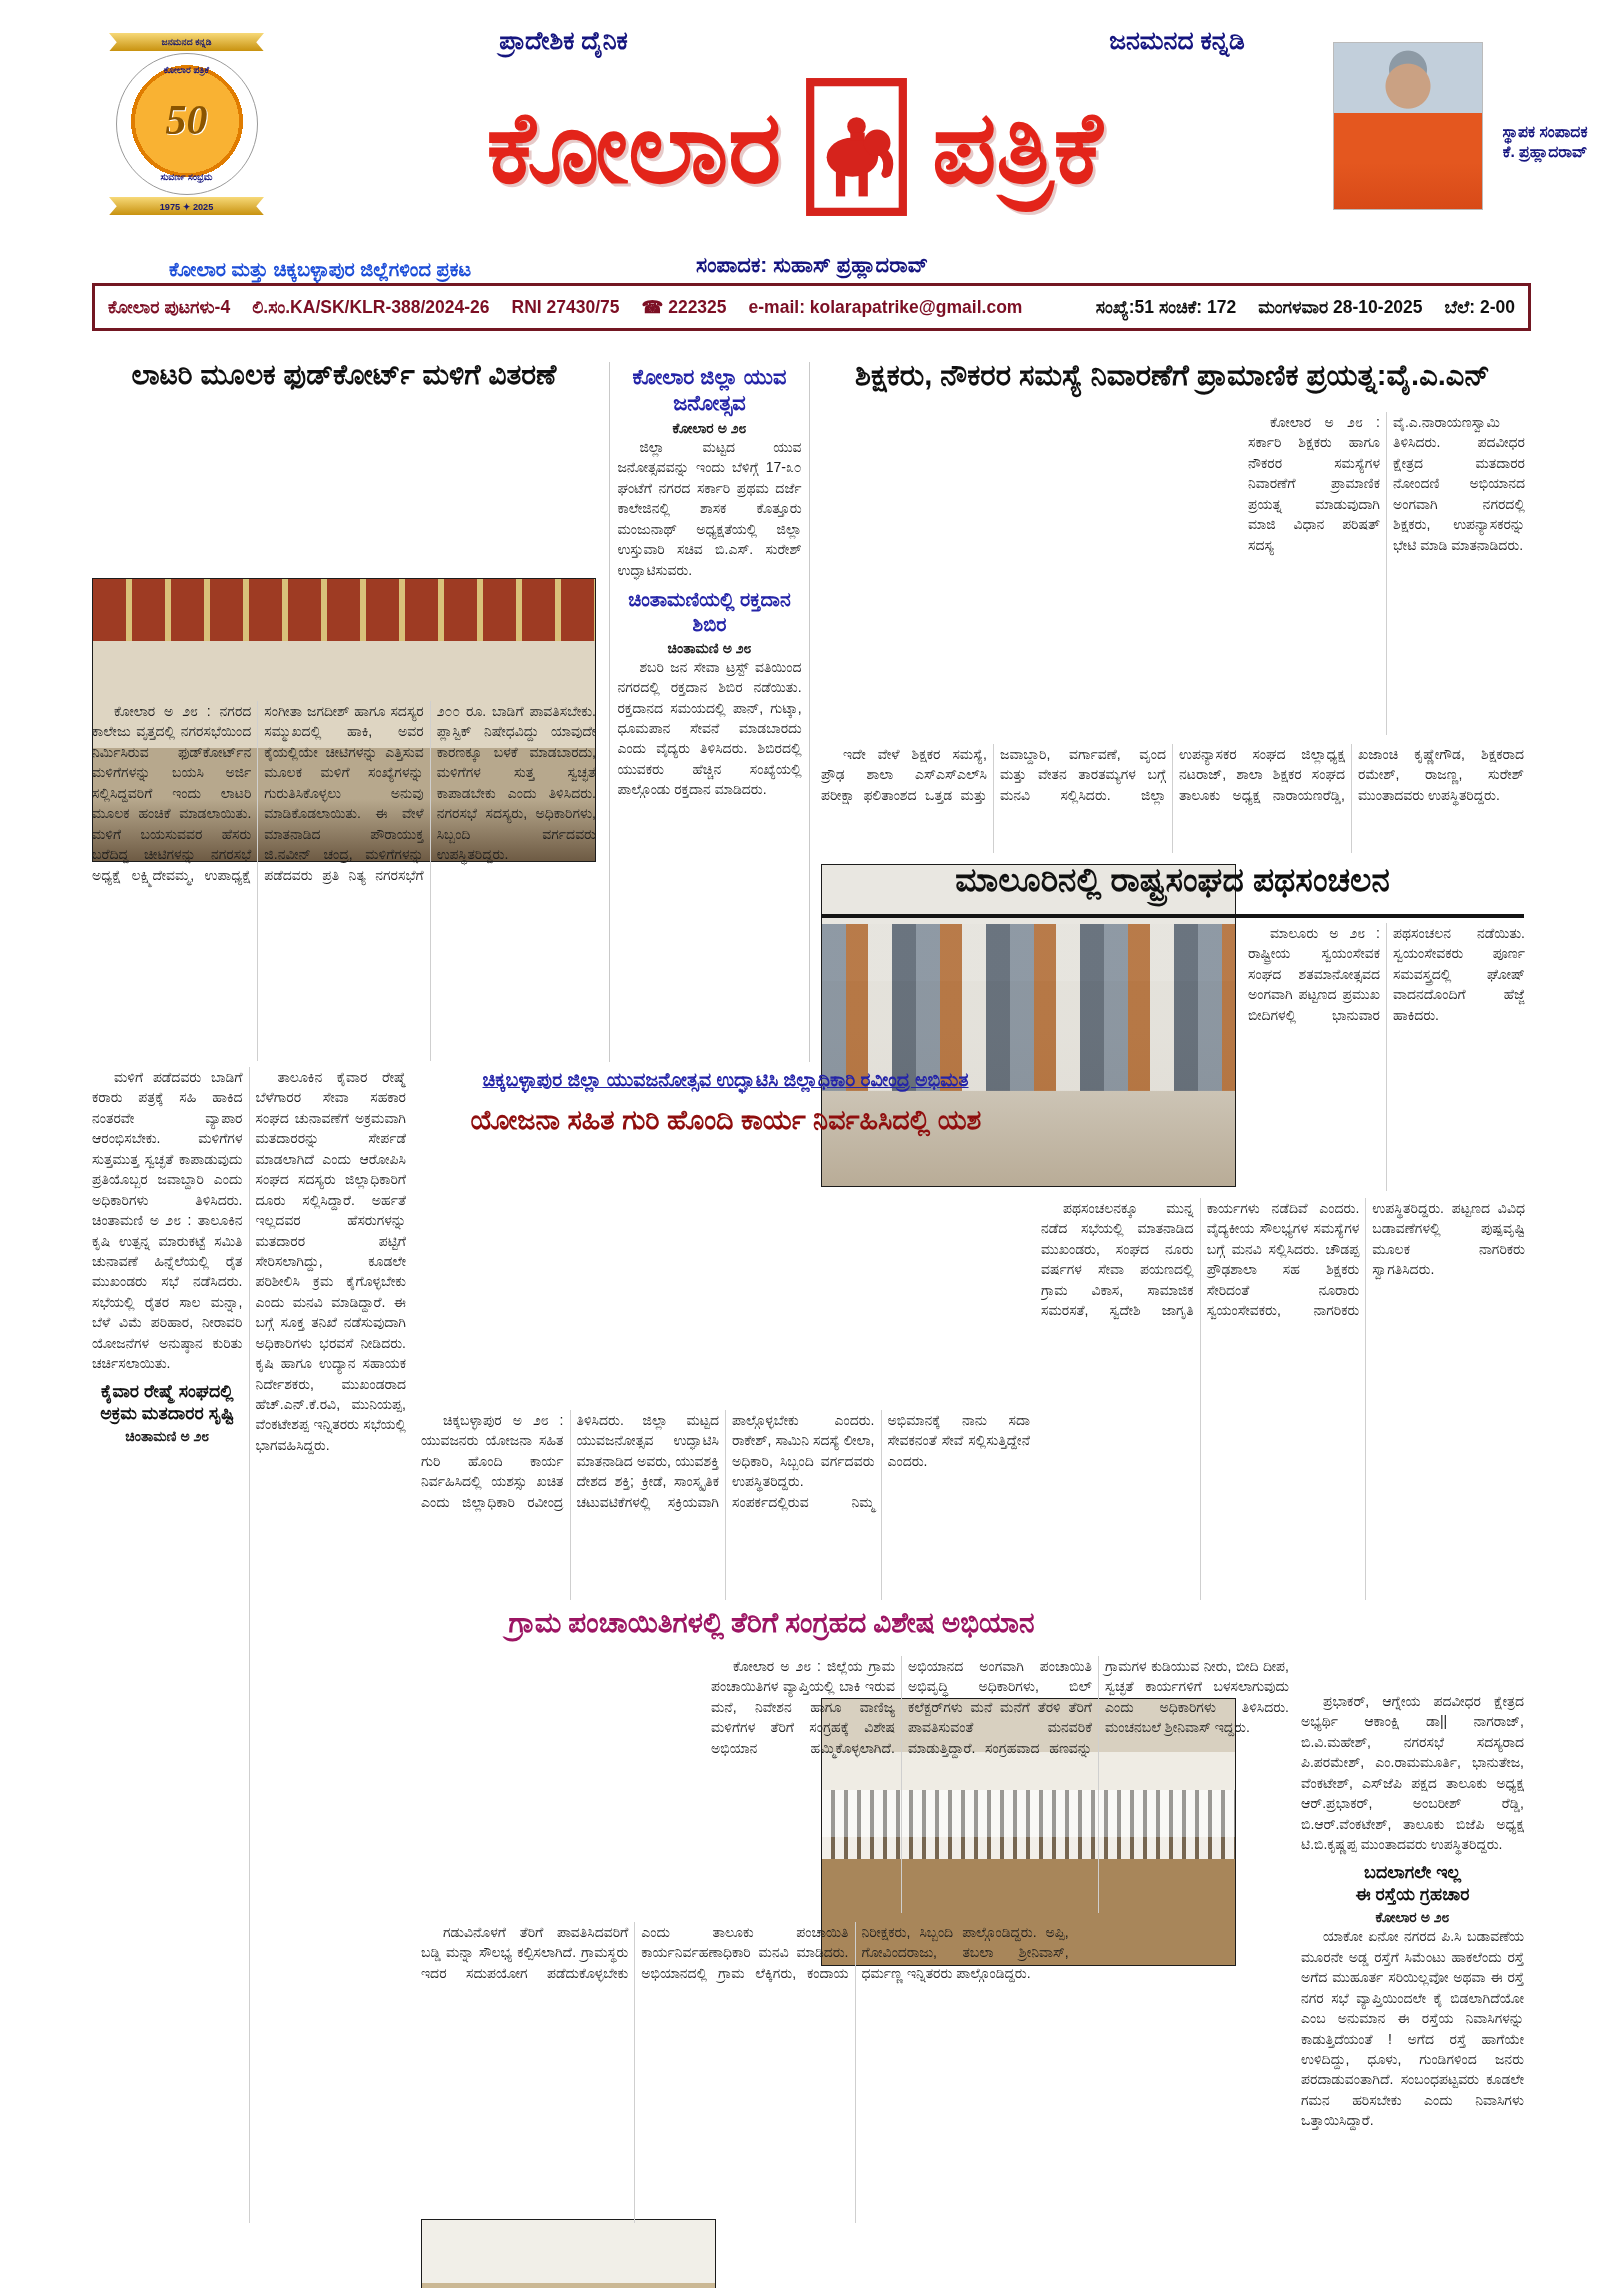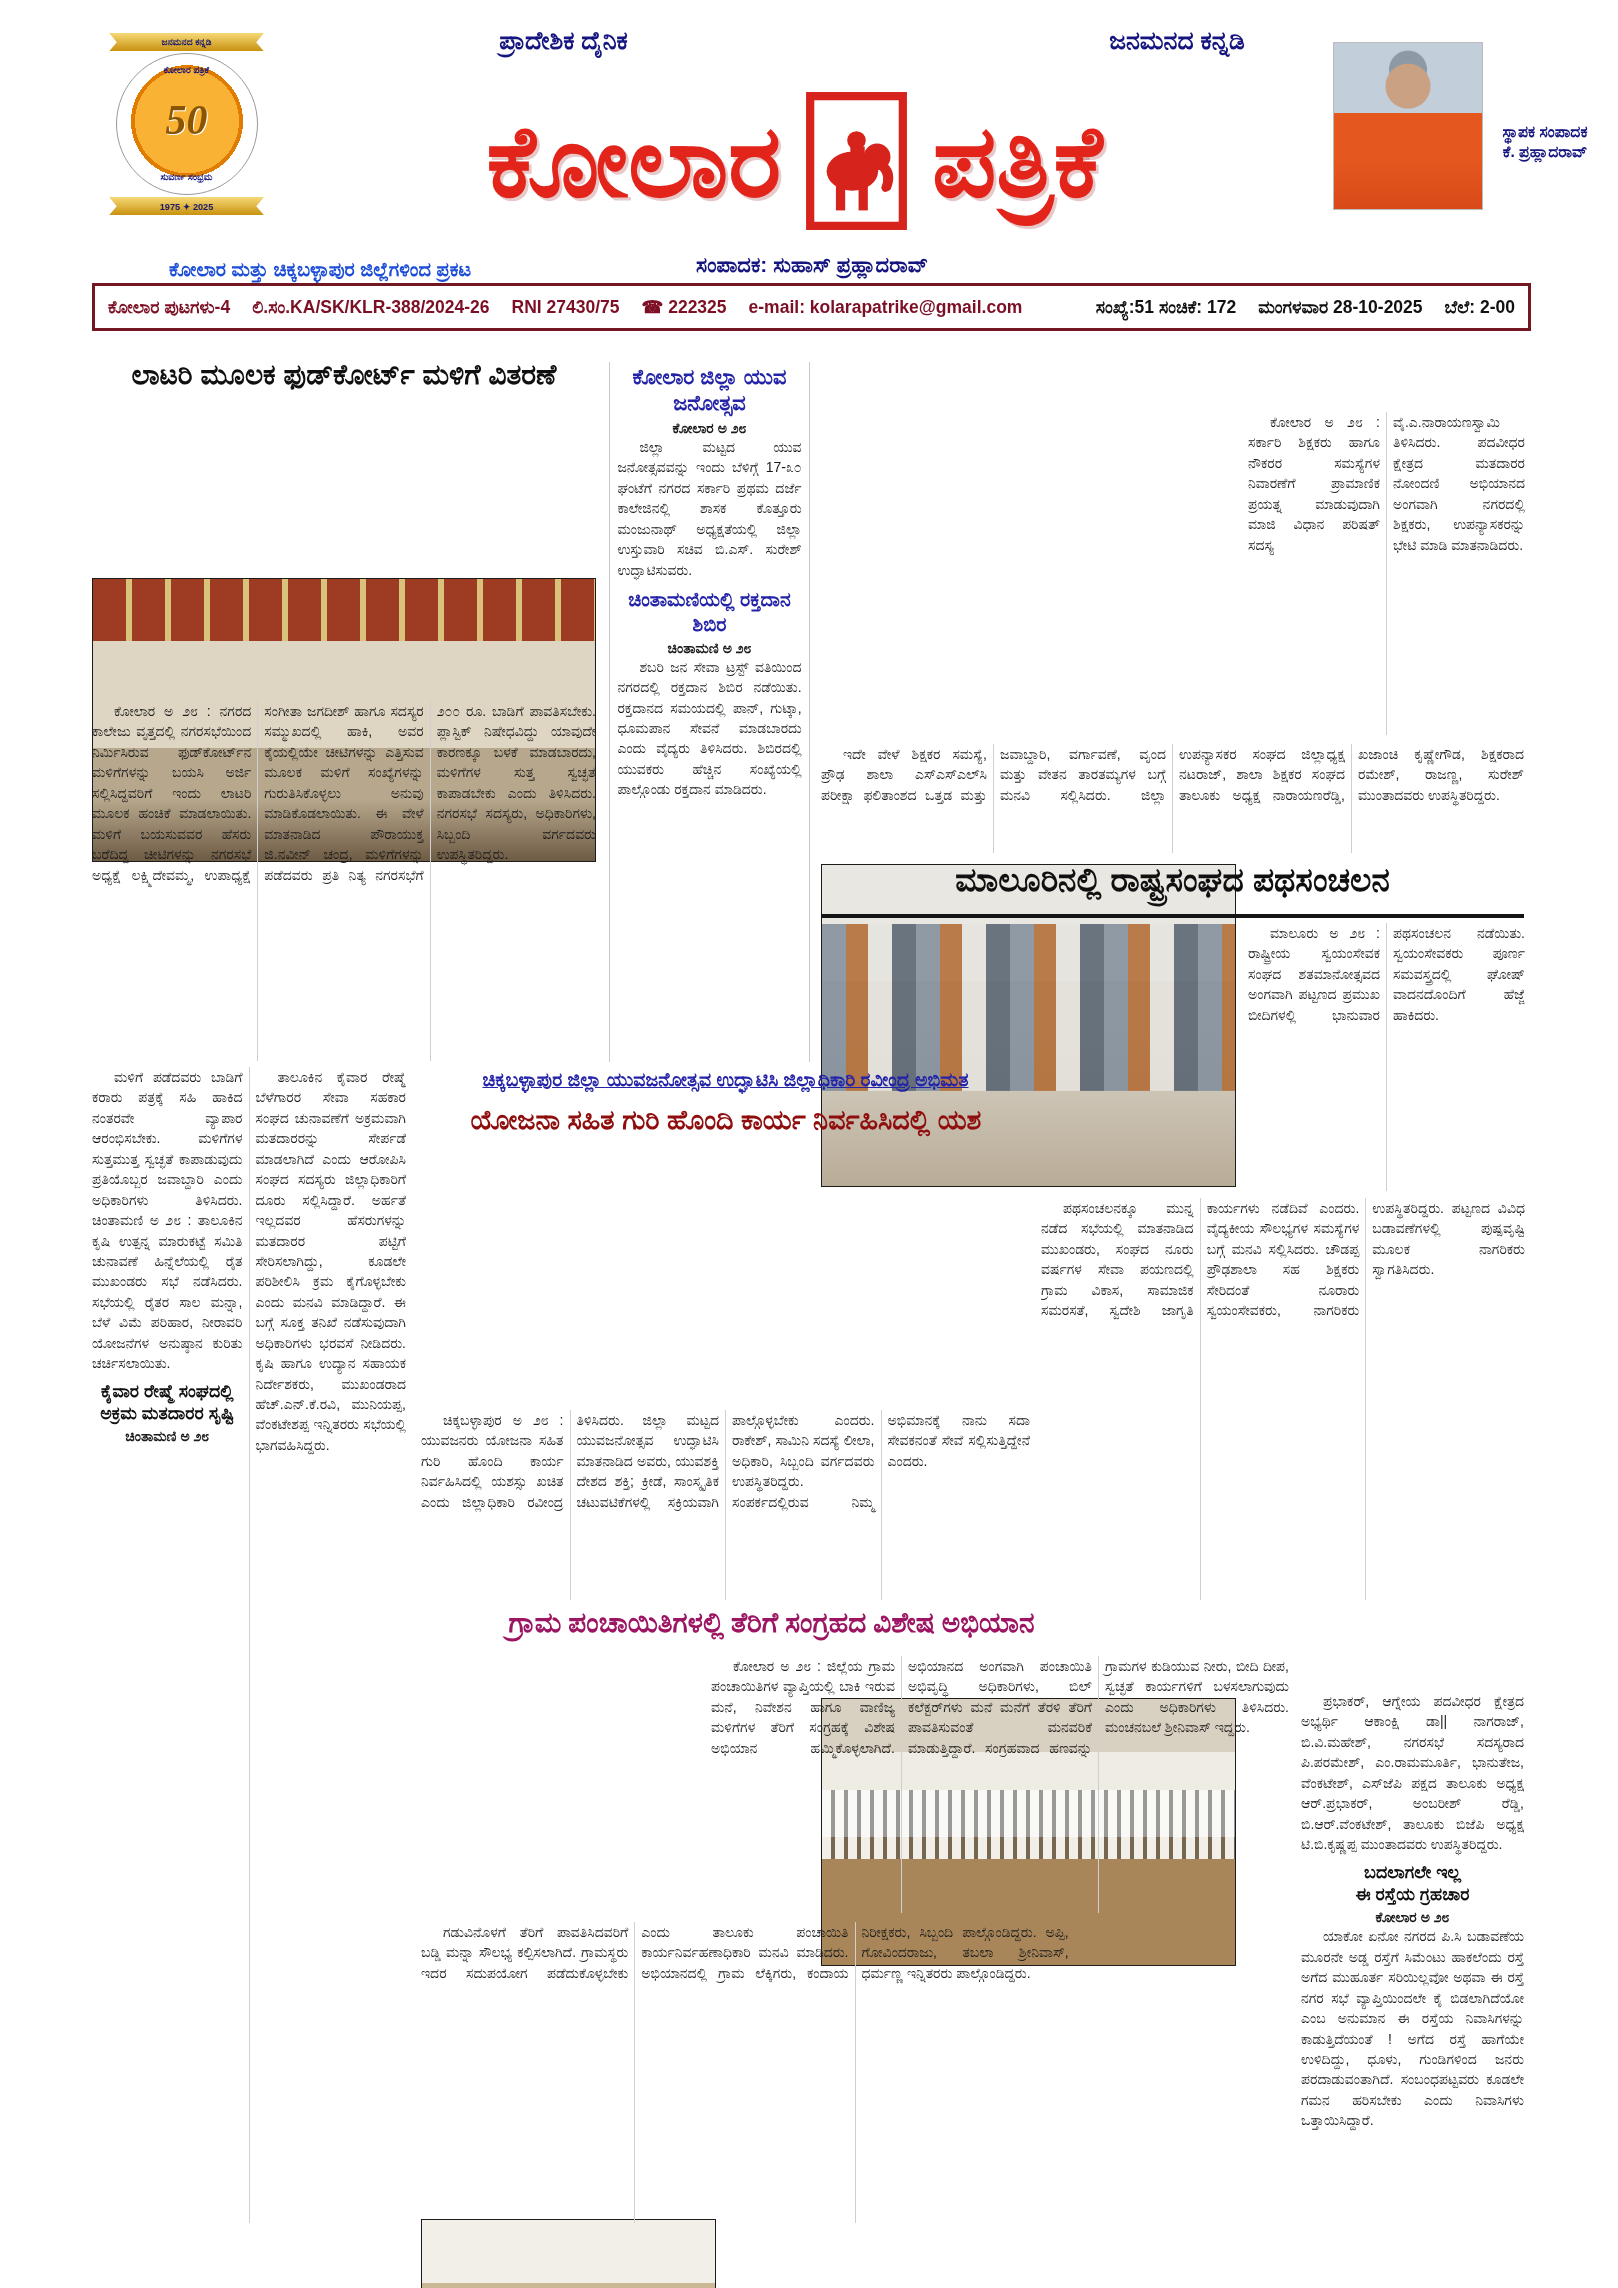--- a/index.html
+++ b/index.html
@@ -71,21 +71,21 @@
       <div class="ring-txt" style="top:11px;">ಕೋಲಾರ ಪತ್ರಿಕೆ</div>
       <div class="badge-num">50</div>
       <div class="ring-txt" style="bottom:11px;">ಸುವರ್ಣ ಸಂಭ್ರಮ</div>
     </div>
     <div class="ribbon">1975 ✦ 2025</div>
   </div>
 
   <div class="abs tagline" style="left:351px;top:26px;width:425px;">ಪ್ರಾದೇಶಿಕ ದೈನಿಕ</div>
   <div class="abs tagline" style="left:960px;top:26px;width:434px;">ಜನಮನದ ಕನ್ನಡಿ</div>
 
-  <div class="abs masthead-row" style="left:264px;top:74px;width:1061px;height:177px;">
+  <div class="abs masthead-row" style="left:264px;top:60px;width:1061px;height:177px;">
     <span class="masthead-word">ಕೋಲಾರ</span>
     <span>
       <svg width="103" height="140" viewBox="0 0 100 136">
         <rect x="5" y="5" width="90" height="126" fill="#ffffff" stroke="#d6231c" stroke-width="8"></rect>
         <ellipse cx="46" cy="78" rx="25" ry="19" fill="#d6231c"></ellipse>
         <circle cx="70" cy="64" r="13" fill="#d6231c"></circle>
         <path d="M79 70 q11 9 4 26 q-7 5 -9 -2 q5 -11 -2 -18 z" fill="#d6231c"></path>
         <rect x="30" y="92" width="9" height="24" fill="#d6231c"></rect>
         <rect x="52" y="92" width="9" height="24" fill="#d6231c"></rect>
         <circle cx="50" cy="48" r="9" fill="#d6231c"></circle>
@@ -126,20 +126,21 @@
 
   <div class="abs side-block" style="left:609px;top:362px;width:201px;height:700px;">
     <h3 class="col-subhead blue" style="font-size:21px;margin-top:1.8px;">ಕೋಲಾರ ಜಿಲ್ಲಾ ಯುವ ಜನೋತ್ಸವ</h3>
     <p class="dateline">ಕೋಲಾರ ಅ ೨೮</p>
     <p class="body-p">ಜಿಲ್ಲಾ ಮಟ್ಟದ ಯುವ ಜನೋತ್ಸವವನ್ನು ಇಂದು ಬೆಳಿಗ್ಗೆ 17-೩೦ ಘಂಟೆಗೆ ನಗರದ ಸರ್ಕಾರಿ ಪ್ರಥಮ ದರ್ಜೆ ಕಾಲೇಜಿನಲ್ಲಿ ಶಾಸಕ ಕೊತ್ತೂರು ಮಂಜುನಾಥ್ ಅಧ್ಯಕ್ಷತೆಯಲ್ಲಿ ಜಿಲ್ಲಾ ಉಸ್ತುವಾರಿ ಸಚಿವ ಬಿ.ಎಸ್. ಸುರೇಶ್ ಉದ್ಘಾಟಿಸುವರು.</p>
     <h4 class="col-subhead blue" style="font-size:19.4px;">ಚಿಂತಾಮಣಿಯಲ್ಲಿ ರಕ್ತದಾನ ಶಿಬಿರ</h4>
     <p class="dateline">ಚಿಂತಾಮಣಿ ಅ ೨೮</p>
     <p class="body-p">ಶಬರಿ ಜನ ಸೇವಾ ಟ್ರಸ್ಟ್ ವತಿಯಿಂದ ನಗರದಲ್ಲಿ ರಕ್ತದಾನ ಶಿಬಿರ ನಡೆಯಿತು. ರಕ್ತದಾನದ ಸಮಯದಲ್ಲಿ ಪಾನ್, ಗುಟ್ಕಾ, ಧೂಮಪಾನ ಸೇವನೆ ಮಾಡಬಾರದು ಎಂದು ವೈದ್ಯರು ತಿಳಿಸಿದರು. ಶಿಬಿರದಲ್ಲಿ ಯುವಕರು ಹೆಚ್ಚಿನ ಸಂಖ್ಯೆಯಲ್ಲಿ ಪಾಲ್ಗೊಂಡು ರಕ್ತದಾನ ಮಾಡಿದರು.</p>
   </div>
 
+  <div class="abs headline" style="left:821px;top:360px;width:703px;height:46px;font-size:29px;">ಶಿಕ್ಷಕರು, ನೌಕರರ ಸಮಸ್ಯೆ ನಿವಾರಣೆಗೆ ಪ್ರಾಮಾಣಿಕ ಪ್ರಯತ್ನ:ವೈ.ಎ.ಎನ್</div>
   <div class="abs photo ph-group" style="left:821px;top:412px;width:415px;height:323px;"></div>
   <div class="abs" style="left:1248px;top:412px;width:277px;height:323px;">
     <div class="cols c2">
       <p class="body-p">ಕೋಲಾರ ಅ ೨೮ : ಸರ್ಕಾರಿ ಶಿಕ್ಷಕರು ಹಾಗೂ ನೌಕರರ ಸಮಸ್ಯೆಗಳ ನಿವಾರಣೆಗೆ ಪ್ರಾಮಾಣಿಕ ಪ್ರಯತ್ನ ಮಾಡುವುದಾಗಿ ಮಾಜಿ ವಿಧಾನ ಪರಿಷತ್ ಸದಸ್ಯ ವೈ.ಎ.ನಾರಾಯಣಸ್ವಾಮಿ ತಿಳಿಸಿದರು. ಪದವೀಧರ ಕ್ಷೇತ್ರದ ಮತದಾರರ ನೋಂದಣಿ ಅಭಿಯಾನದ ಅಂಗವಾಗಿ ನಗರದಲ್ಲಿ ಶಿಕ್ಷಕರು, ಉಪನ್ಯಾಸಕರನ್ನು ಭೇಟಿ ಮಾಡಿ ಮಾತನಾಡಿದರು.</p>
     </div>
   </div>
   <div class="abs" style="left:821px;top:744px;width:703px;height:109px;">
     <div class="cols c4">
       <p class="body-p">ಇದೇ ವೇಳೆ ಶಿಕ್ಷಕರ ಸಮಸ್ಯೆ, ಪ್ರೌಢ ಶಾಲಾ ಎಸ್‌ಎಸ್‌ಎಲ್‌ಸಿ ಪರೀಕ್ಷಾ ಫಲಿತಾಂಶದ ಒತ್ತಡ ಮತ್ತು ಜವಾಬ್ದಾರಿ, ವರ್ಗಾವಣೆ, ವೃಂದ ಮತ್ತು ವೇತನ ತಾರತಮ್ಯಗಳ ಬಗ್ಗೆ ಮನವಿ ಸಲ್ಲಿಸಿದರು. ಜಿಲ್ಲಾ ಉಪನ್ಯಾಸಕರ ಸಂಘದ ಜಿಲ್ಲಾಧ್ಯಕ್ಷ ನಟರಾಜ್, ಶಾಲಾ ಶಿಕ್ಷಕರ ಸಂಘದ ತಾಲೂಕು ಅಧ್ಯಕ್ಷ ನಾರಾಯಣರೆಡ್ಡಿ, ಖಜಾಂಚಿ ಕೃಷ್ಣೇಗೌಡ, ಶಿಕ್ಷಕರಾದ ರಮೇಶ್, ರಾಜಣ್ಣ, ಸುರೇಶ್ ಮುಂತಾದವರು ಉಪಸ್ಥಿತರಿದ್ದರು.</p>
     </div>

